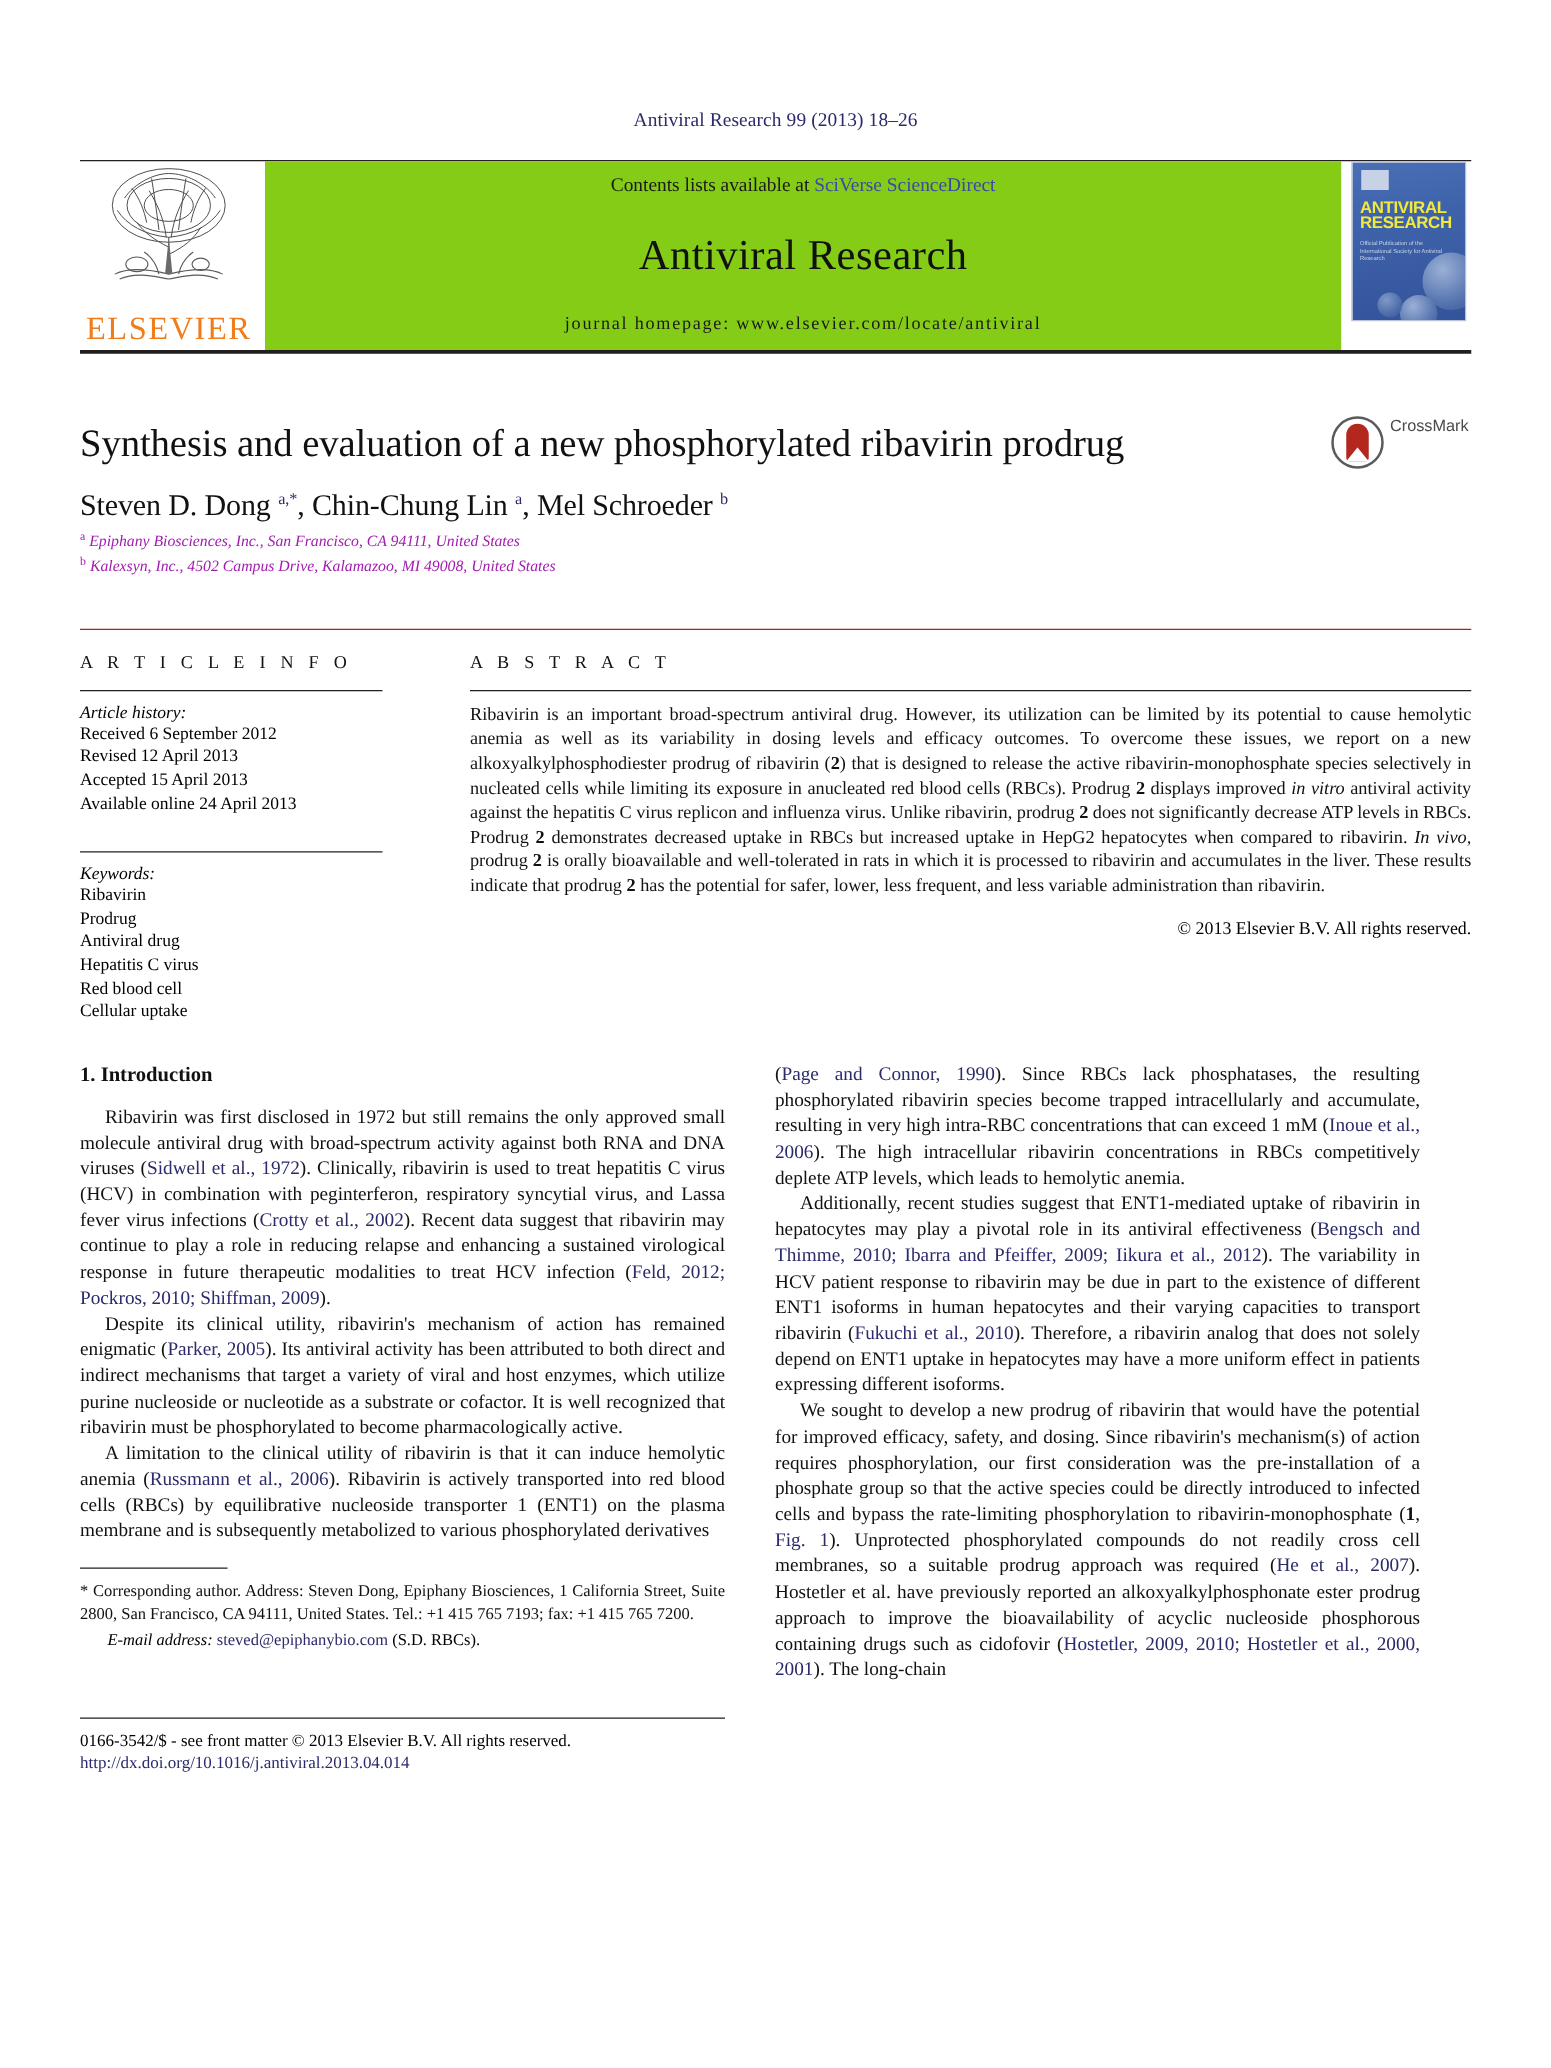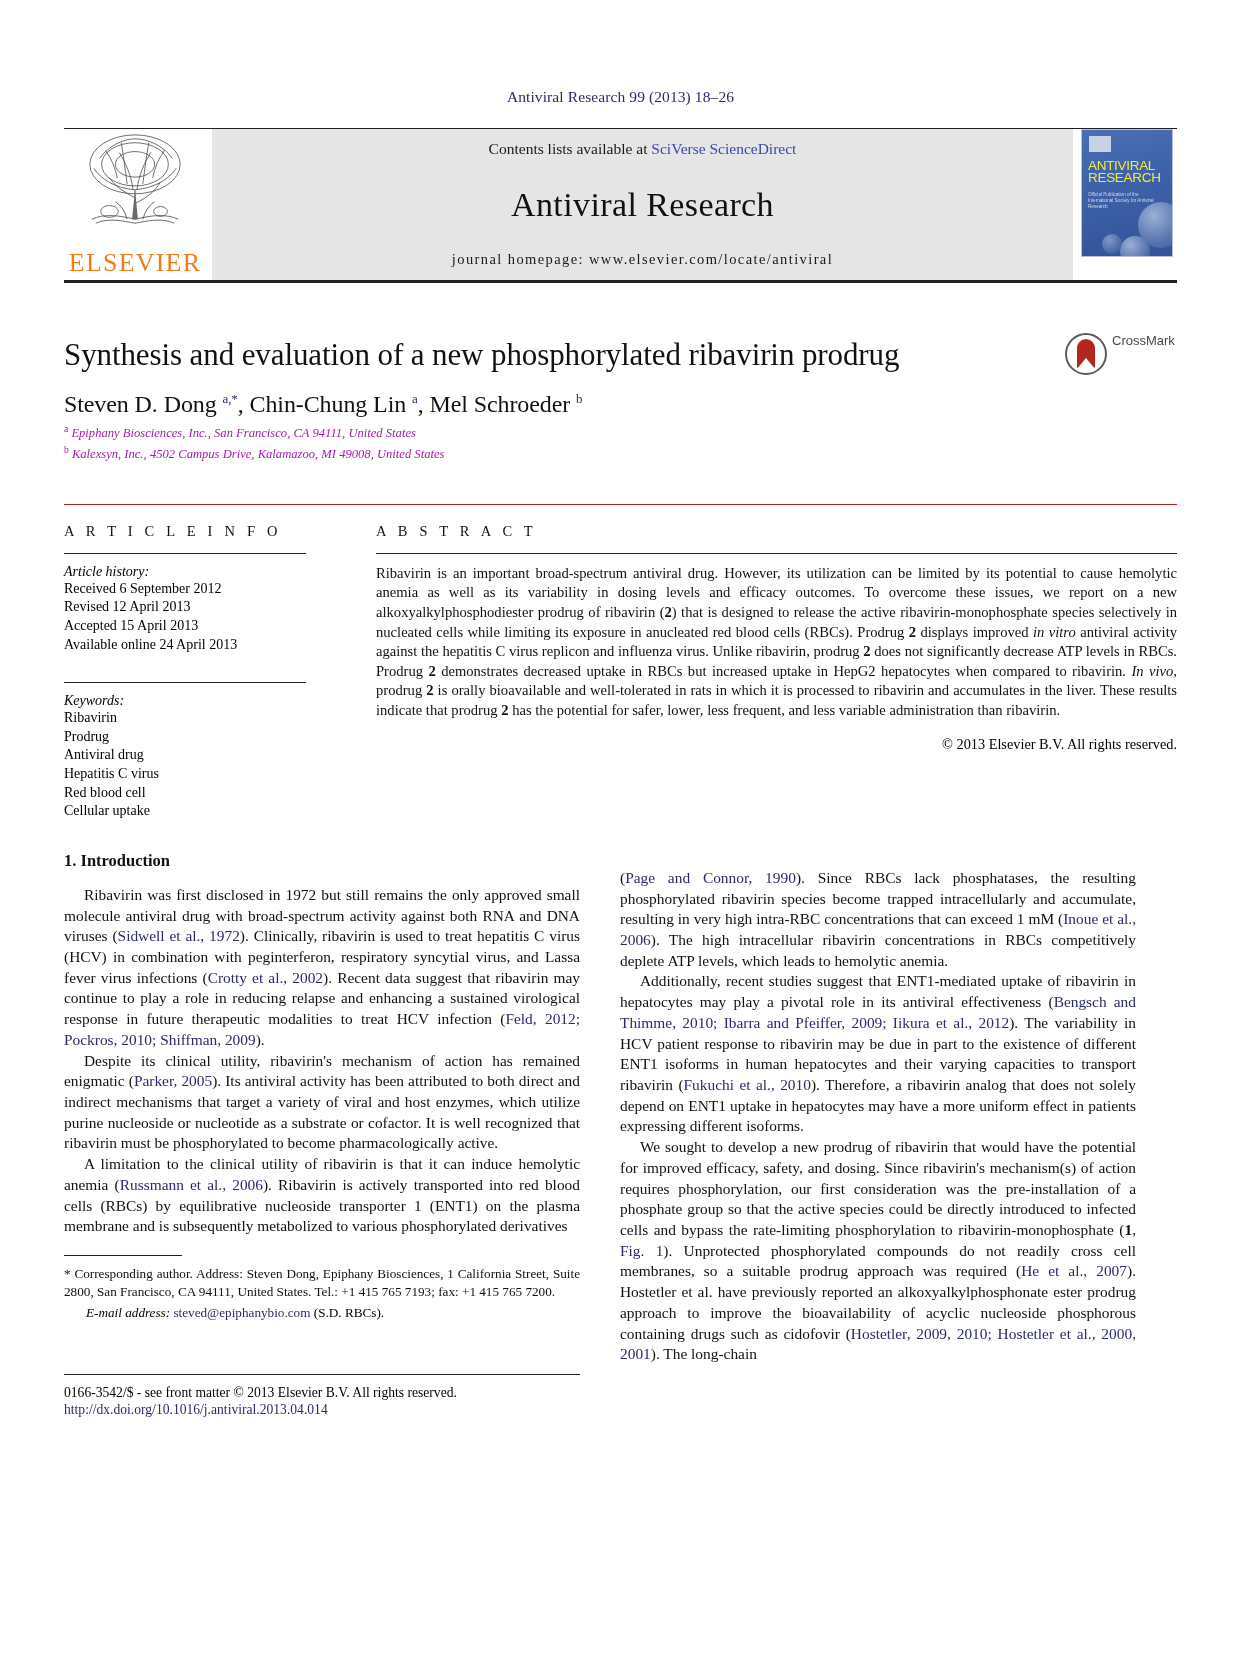--- a/index.html
+++ b/index.html
@@ -48,21 +48,21 @@
     font-family: "Liberation Serif", serif;
     color: #f07d1a;
     font-size: 26px;
     letter-spacing: 1.2px;
     font-weight: 400;
     line-height: 1;
     margin-top: 2px;
   }
   .banner {
     flex: 1 1 auto;
-    background: #e5e5e5;
+    background: #84cc16;
     margin-left: 6px;
     margin-right: 8px;
     display: flex;
     flex-direction: column;
     justify-content: space-between;
     align-items: center;
     padding: 11px 0 12px 0;
   }
   .contents-line { font-size: 15.5px; color: #1a1a1a; }
   .contents-line .sd-link { color: #3a48a8; }
@@ -83,21 +83,21 @@
     position: relative; overflow: hidden;
     border: 1px solid #b9c2d6;
   }
   .cover-elsevier-box {
     position:absolute; top:6px; left:7px; width:22px; height:16px;
     background:#dfe4ef; opacity:.85;
   }
   .cover-title {
     position: absolute; top: 30px; left: 6px; right: 4px;
     color: #f2e93c; font-family: "Liberation Sans", sans-serif;
-    font-weight: normal; font-size: 13.5px; line-height: 12px;
+    font-weight: bold; font-size: 13.5px; line-height: 12px;
     letter-spacing: -0.3px;
   }
   .cover-sub {
     position:absolute; top:62px; left:6px; right:8px;
     color:#cdd7ea; font-family:"Liberation Sans",sans-serif;
     font-size:4.6px; line-height:6px;
   }
   .cover-circle {
     position:absolute; border-radius:50%;
     background: radial-gradient(circle at 35% 30%, #9fb4d8, #5876b0 60%, #3b5694 100%);
@@ -172,21 +172,21 @@
   .abstract-body i { font-style: italic; }
   .copyright { text-align: right; font-size: 14.3px; margin-top: 15px; }
 
   
   .body-wrap {
     margin-top: 30px;
     display: flex;
     gap: 40px;
   }
   .col { width: 516px; flex: 0 0 516px; }
-  .col-r { width: 516px; flex: 0 0 516px; margin-top: 17px; }
+  .col-r { width: 516px; flex: 0 0 516px; }
   h2.sec-title {
     font-family: "Liberation Serif", serif;
     font-size: 16.5px; font-weight: bold; margin: 0 0 14px 0; color:#111;
   }
   p.para {
     margin: 0; font-size: 15.4px; line-height: 1.345;
     text-align: justify; text-indent: 20px; color: #111;
     hyphens: auto;
   }
   p.para.first { text-indent: 20px; }

